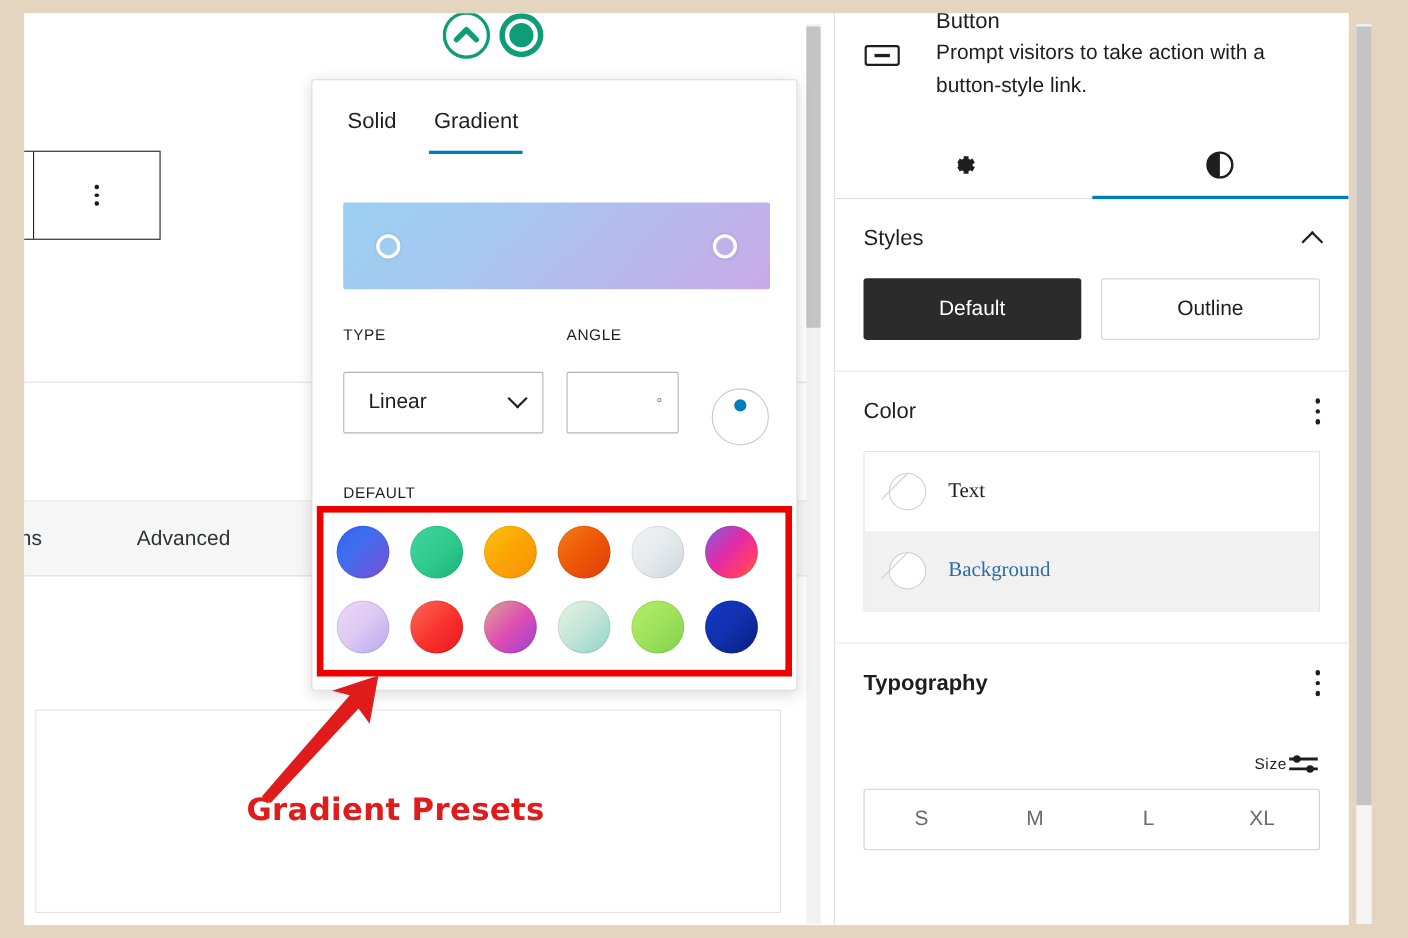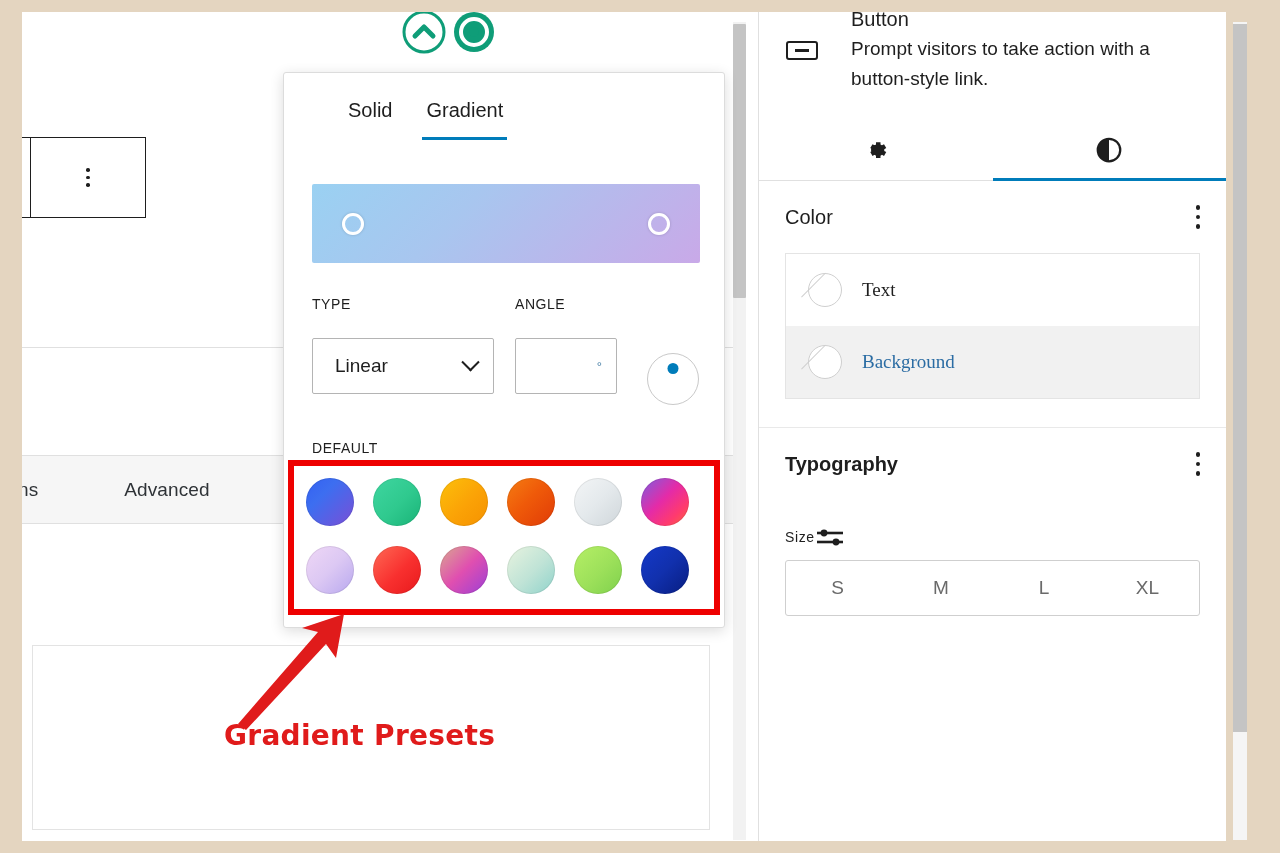--- a/index.html
+++ b/index.html
@@ -75,21 +75,21 @@
 
   
   .gradient-popover {
     position: absolute; left: 283px; top: 72px;
     width: 442px; height: 556px;
     background: #ffffff;
     border: 1px solid #dcdcdc;
     border-radius: 3px;
     box-shadow: 0 3px 14px rgba(0,0,0,.14);
   }
-  .gp-tabs { display: flex; padding: 26px 0 0 28px; gap: 26px; margin-left: 32px; }
+  .gp-tabs { display: flex; padding: 26px 0 0 28px; gap: 26px; }
   .gp-tab {
     font-size: 20px; color: #1e1e1e; padding: 0 4px 18px 4px;
     cursor: pointer; position: relative;
   }
   .gp-tab.active::after {
     content: ""; position: absolute; left: 0; right: 0; bottom: 0;
     height: 3.5px; background: #007cba;
   }
   .gradient-preview {
     position: absolute; left: 28px; top: 111px;
@@ -237,21 +237,21 @@
   }
   .swatch-none::after {
     content: ""; position: absolute; left: 50%; top: -1px;
     width: 1px; height: 34px; background: #cfcfcf;
     transform: rotate(45deg); transform-origin: top center;
   }
   .color-row-label { font-size: 19px; color: #1e1e1e; font-family: Liberation Serif, serif; }
   .color-row-label.link { color: #2b6ca3; }
 
   .size-head {
-    display: flex; align-items: center; justify-content: flex-start;
+    display: flex; align-items: center; justify-content: flex-end;
     padding-top: 26px; padding-bottom: 12px;
   }
   .size-label { font-size: 14px; letter-spacing: .6px; color: #1e1e1e; }
   .size-seg {
     border: 1px solid #cfcfcf; border-radius: 3px; height: 56px;
     display: flex; align-items: center;
   }
   .size-seg .seg {
     flex: 1; text-align: center; font-size: 19px; color: #6a6a6a; cursor: pointer;
   }
@@ -386,20 +386,30 @@
         </svg>
       </div>
       <div class="sb-tab active">
         <svg width="30" height="30" viewBox="0 0 24 24">
           <circle cx="12" cy="12" r="9" fill="none" stroke="#1e1e1e" stroke-width="1.8"></circle>
           <path d="M12 3a9 9 0 000 18z" fill="#1e1e1e"></path>
         </svg>
       </div>
     </div>
 
+    <div class="sb-section">
+      <div class="sb-section-head">
+        <span class="sb-section-title">Styles</span>
+        <span class="chev-up"></span>
+      </div>
+      <div class="style-buttons">
+        <div class="style-btn selected">Default</div>
+        <div class="style-btn plain">Outline</div>
+      </div>
+    </div>
 
     <div class="sb-section">
       <div class="sb-section-head">
         <span class="sb-section-title">Color</span>
         <span class="dots-menu">
             <i></i>
             <i></i>
             <i></i>
           </span>
       </div>

